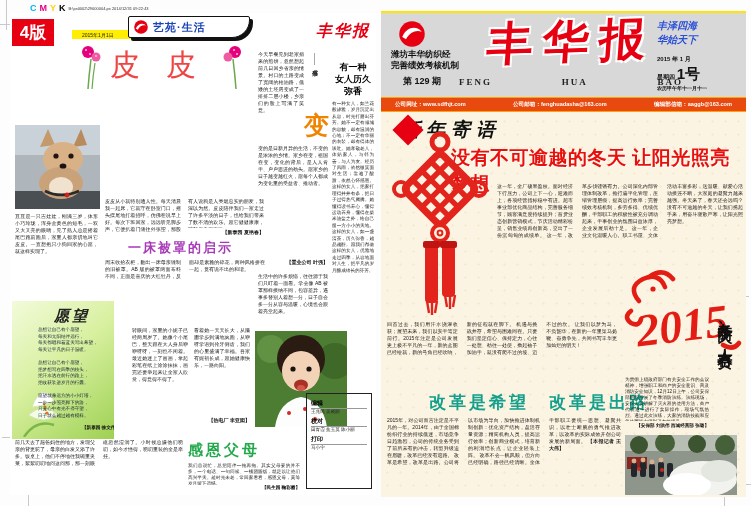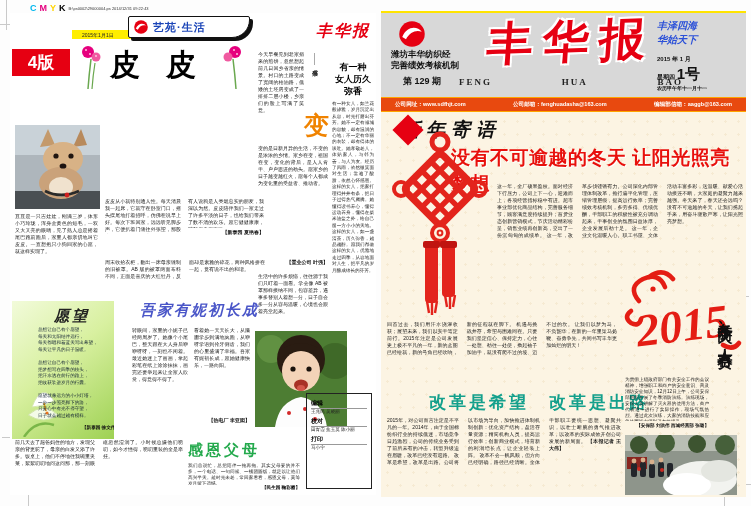--- a/index.html
+++ b/index.html
@@ -10,38 +10,38 @@
   .mark{position:absolute;background:#c9c9c9;}
   .cmyk{position:absolute;left:30px;top:3px;display:flex;align-items:center;gap:3px;}
   .cmyk b{font-size:9px;font-weight:bold;}
   .cmyk .c{color:#00b7ee}.cmyk .m{color:#e4007f}.cmyk .y{color:#ffd400}.cmyk .k{color:#000}
   .cmyk span{font-size:4px;color:#333;}
   
   .page-left{position:absolute;left:10px;top:13px;width:366px;height:482px;background:#fff;}
   .page-right{position:absolute;left:381px;top:11px;width:365px;height:486px;background:#fcf4e3;
       background-image:radial-gradient(#f6ead2 1px,transparent 1.2px);background-size:13px 13px;}
   
-  .lp-pagebox{position:absolute;left:2px;top:6px;width:58px;height:27px;background:#e60012;
-      color:#fff;font-weight:bold;font-size:17px;display:flex;align-items:center;justify-content:center;margin-top:30px;}
+  .lp-pagebox{position:absolute;left:2px;top:6px;width:42px;height:27px;background:#e60012;
+      color:#fff;font-weight:bold;font-size:17px;display:flex;align-items:center;justify-content:center;}
   .lp-datestrip{position:absolute;left:62px;top:17px;width:132px;height:9px;background:#ffee00;
       font-size:5px;color:#222;display:flex;align-items:center;padding-left:10px;box-sizing:border-box;}
   .lp-band{position:absolute;left:118px;top:3px;width:122px;height:22px;background:#fff;
       border:1.5px solid #111;border-radius:2px 2px 18px 2px;box-shadow:3px 3px 0 #111;
       display:flex;align-items:center;gap:4px;padding-left:4px;box-sizing:border-box;}
   .lp-band .sec{color:#1c46b8;font-weight:bold;font-size:11px;letter-spacing:1px;}
   .lp-mast{position:absolute;right:6px;top:8px;color:#e60012;font-weight:bold;font-size:16px;
       font-family:"Liberation Serif",serif;font-style:italic;letter-spacing:2px;}
   
   .t{font-size:5px;line-height:7px;color:#1a1a1a;text-align:justify;overflow:hidden;}
   .t6{font-size:4.6px;line-height:6.4px;}
   .byl{font-size:5px;font-weight:bold;color:#111;text-align:right;}
   .cols2{column-count:2;column-gap:8px;}
   .cols3{column-count:3;column-gap:9px;}
   
-  .pipi-title{color:#000000;font-weight:bold;font-size:30px;letter-spacing:26px;
+  .pipi-title{color:#ef4444;font-weight:normal;font-size:30px;letter-spacing:26px;
       font-family:"Liberation Serif",serif;}
   .beizhao-title{color:#a83ab8;font-weight:bold;font-size:13px;letter-spacing:2px;}
   .bian-char{color:#f08300;font-size:25px;font-weight:bold;font-family:"Liberation Serif",serif;}
   .vtext{writing-mode:vertical-rl;}
   .woman-title{font-family:"Liberation Serif",serif;font-weight:bold;font-size:9px;text-align:center;line-height:12px;}
   .wish-box{position:absolute;left:2px;top:288px;width:102px;height:138px;overflow:hidden;
       background:linear-gradient(140deg,#f2fbda 0%,#d8f0a0 45%,#9ed153 100%);}
   .wish-title{font-family:"Liberation Serif",serif;font-style:italic;font-weight:bold;
       font-size:15px;color:#222;letter-spacing:3px;}
   .wish-poem{font-size:4.6px;line-height:6.6px;color:#123;white-space:pre-line;}
@@ -158,20 +158,21 @@
         <path d="M30,66 q16,8 34,0" stroke="#2a2a2a" stroke-width="3" fill="none"></path>
         <circle cx="52" cy="70" r="2.4" fill="#d02020"></circle>
       </svg>
     </div>
 
     <div class="t abs" style="left:5px;top:200px;width:83px;height:92px;">豆豆是一只吉娃娃，刚满三岁，体形小巧玲珑，浑身金黄色的短毛，一双又大又亮的眼睛，见了熟人总是摇着尾巴跑前跑后，家里人都亲切地叫它皮皮。一直想抱只小狗回家的心愿，就这样实现了。</div>
     <div class="t abs" style="left:95px;top:185px;width:76px;height:36px;">皮皮从小就特别通人性。每天清晨我一起床，它就守在卧室门口，摇头摆尾地打着招呼，仿佛在说早上好。每次下班回家，远远听见脚步声，它便扒着门缝往外张望，那股亲热劲儿让一天的疲惫烟消云散。因为疫苗没打全产出年龄小，出生的时候脾气倒不计，总是点点沿着过来。</div>
     <div class="t abs" style="left:178px;top:185px;width:76px;height:30px;">有人说狗是人类最忠实的朋友，我深以为然。皮皮陪伴我们一家走过了许多平淡的日子，也给我们带来了数不清的欢乐。愿它健健康康，陪我们走得更远。</div>
     <div class="byl abs" style="left:178px;top:216px;width:76px;">【新泰园 夏艳春】</div>
 
+    <div class="abs beizhao-title" style="left:118px;top:226px;">一床被罩的启示</div>
     <div class="t abs cols2" style="left:95px;top:246px;width:160px;height:48px;">周末收拾衣柜，翻出一床母亲缝制的旧被罩。AB 版的被罩两面布料不同，正面是喜庆的大红牡丹，反面却是素雅的碎花，两种风格拼在一起，竟有说不出的和谐。</div>
     <div class="t abs" style="left:178px;top:246px;width:77px;height:0px;"></div>
 
     <div class="t abs" style="left:248px;top:38px;width:46px;height:88px;">今天早餐见到老家捎来的煎饼，忽然想起前几日回乡省亲的情景。村口的土路变成了宽阔的柏油路，低矮的土坯房变成了一排排二层小楼，乡亲们的脸上写满了笑意。</div>
     <div class="abs vtext" style="left:300px;top:40px;height:56px;font-size:6px;color:#222;">——省亲有感</div>
     <div class="abs bian-char" style="left:294px;top:96px;">变</div>
     <div class="t abs" style="left:248px;top:132px;width:70px;height:112px;">变的是日新月异的生活，不变的是浓浓的乡情。家乡在变，祖国在变，变化的背后，是人人肯干、户户思进的劲头。愿家乡的日子越变越红火，愿每个人都成为变化里的受益者、推动者。</div>
     <div class="byl abs" style="left:248px;top:246px;width:70px;">【置业公司 叶强】</div>
 
     <div class="t abs" style="left:248px;top:260px;width:70px;height:104px;">生活中的许多烦恼，往往源于我们只盯着一面看。学会像 AB 被罩那样接纳不同，包容差异，遇事多替别人着想一分，日子自会多一分从容与温暖，心境也会跟着亮堂起来。</div>
@@ -202,21 +203,20 @@
 把汗水洒在前行的路上，
 把收获装进岁月的行囊。
 
 愿望就像远方的小小灯塔，
 一步一步照亮脚下的路，
 只要心中有光不停守望，
 日子就会越过越有模样。</div>
       <div class="abs byl" style="left:20px;top:124px;width:88px;font-size:4.6px;">【新泰园 徐文伟】</div>
     </div>
 
-    <div class="abs ni-title" style="left:130px;top:288px;">吾家有妮初长成</div>
     <div class="t abs" style="left:122px;top:314px;width:56px;height:100px;">转眼间，家里的小妮子已经两周岁了。她像个小尾巴，整天跟在大人身后咿咿呀呀，一刻也不闲着。最近她迷上了画画，拿起彩笔在纸上涂涂抹抹，画完还要举起来让全家人欣赏，得意得不得了。</div>
     <div class="t abs" style="left:184px;top:314px;width:56px;height:88px;">看着她一天天长大，从蹒跚学步到满地疯跑，从咿呀学语到伶牙俐齿，我们的心里盛满了幸福。吾家有妮初长成，愿她健康快乐，一路向阳。</div>
     <div class="byl abs" style="left:184px;top:404px;width:56px;">【热电厂 李亚囡】</div>
 
     <div class="photo" style="left:245px;top:318px;width:92px;height:96px;">
       <svg width="92" height="96" viewBox="0 0 92 96">
         <rect width="92" height="96" fill="#4d7d33"></rect>
         <circle cx="16" cy="18" r="14" fill="#6a9a48" opacity="0.7"></circle>
         <circle cx="80" cy="30" r="18" fill="#3c6426" opacity="0.8"></circle>
         <circle cx="46" cy="28" r="24" fill="#2a1c12"></circle>

